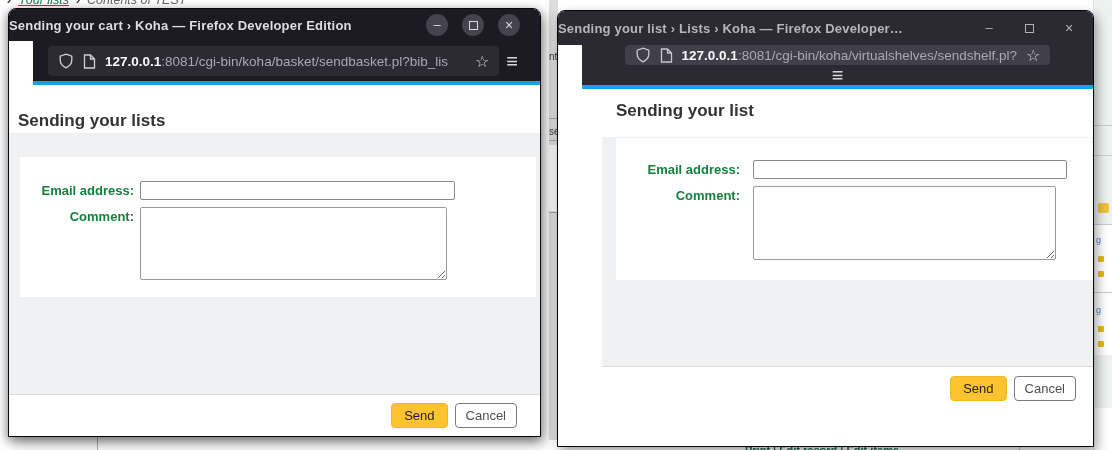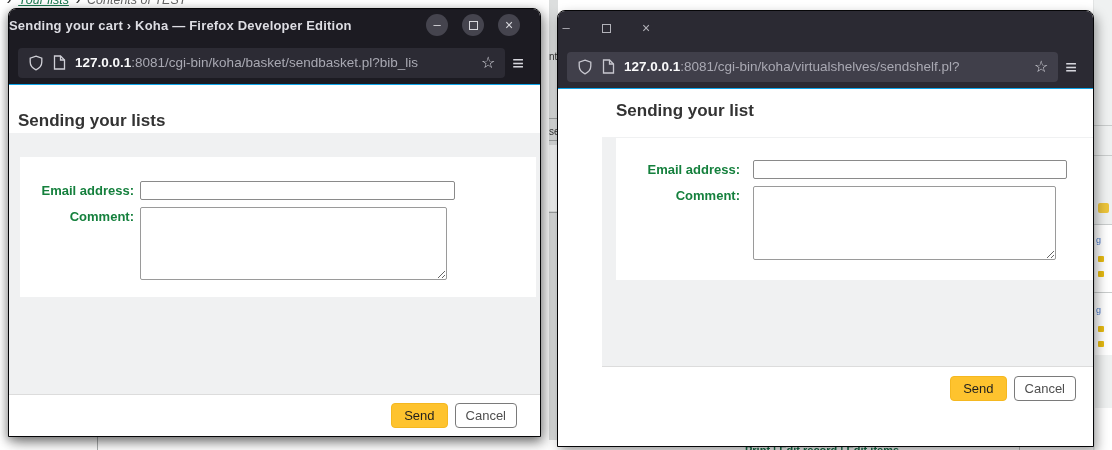--- a/index.html
+++ b/index.html
@@ -52,23 +52,23 @@
   .win-controls { display:flex; align-items:center; }
   .win-cart .win-controls { gap:14px; margin-right:20px; }
   .win-list .win-controls { gap:24px; margin-right:16px; }
   .ctl-btn { display:flex; align-items:center; justify-content:center; cursor:default; }
   .win-cart .ctl-btn { width:22px; height:22px; border-radius:50%; background:#45444e; color:#d9d9de; }
   .win-list .ctl-btn { width:16px; height:16px; color:#b2b2b9; }
   .glyph-min { font-size:13px; line-height:1; transform:translateY(-1px); }
   .glyph-max { width:9px; height:9px; border:1.4px solid currentColor; display:inline-block; }
   .glyph-close { font-size:14px; line-height:1; }
 
-  .toolbar { height:44px; display:flex; align-items:center; padding:0 9px; border-bottom:1px solid #0ea5e9; }
+  .toolbar { height:44px; display:flex; align-items:center; padding:0 15px; border-bottom:4px solid #0ea5e9;margin-left:24px; }
   .win-cart .toolbar { background:#1c1b22; }
-  .win-list .toolbar { background:#2b2a33; }
+  .win-list .toolbar { background:#2b2a33;flex-direction:column; }
   .urlfield { flex:1; height:30px; border-radius:4px; display:flex; align-items:center;
     padding:0 10px; gap:9px; min-width:0; }
   .win-cart .urlfield { background:#2c2b34; }
   .win-list .urlfield { background:#403f4a; }
   .urlfield svg { flex:0 0 auto; }
   .urltext { font-size:13.5px; white-space:nowrap; overflow:hidden; flex:1; min-width:0; }
   .url-host { color:#f9f9fa; font-weight:bold; }
   .url-path { color:#a9a9b3; }
   .star-ico { color:#d5d5dc; font-size:16px; margin-left:auto; flex:0 0 auto; cursor:default; }
   .menu-ico { color:#d5d5dc; font-size:20px; padding:0 7px; line-height:1; cursor:default; }
@@ -185,20 +185,21 @@
     </div>
     <div class="page-foot">
       <button class="btn btn-send">Send</button>
       <button class="btn btn-cancel">Cancel</button>
     </div>
   </div>
 </div>
 
 <div class="ffwin win-list">
   <div class="titlebar">
+    <div class="win-title">Sending your list › Lists › Koha — Firefox Developer…</div>
     <div class="win-controls">
       <div class="ctl-btn">
           <span class="glyph-min">–</span>
         </div>
       <div class="ctl-btn">
           <span class="glyph-max"></span>
         </div>
       <div class="ctl-btn">
           <span class="glyph-close">×</span>
         </div>

